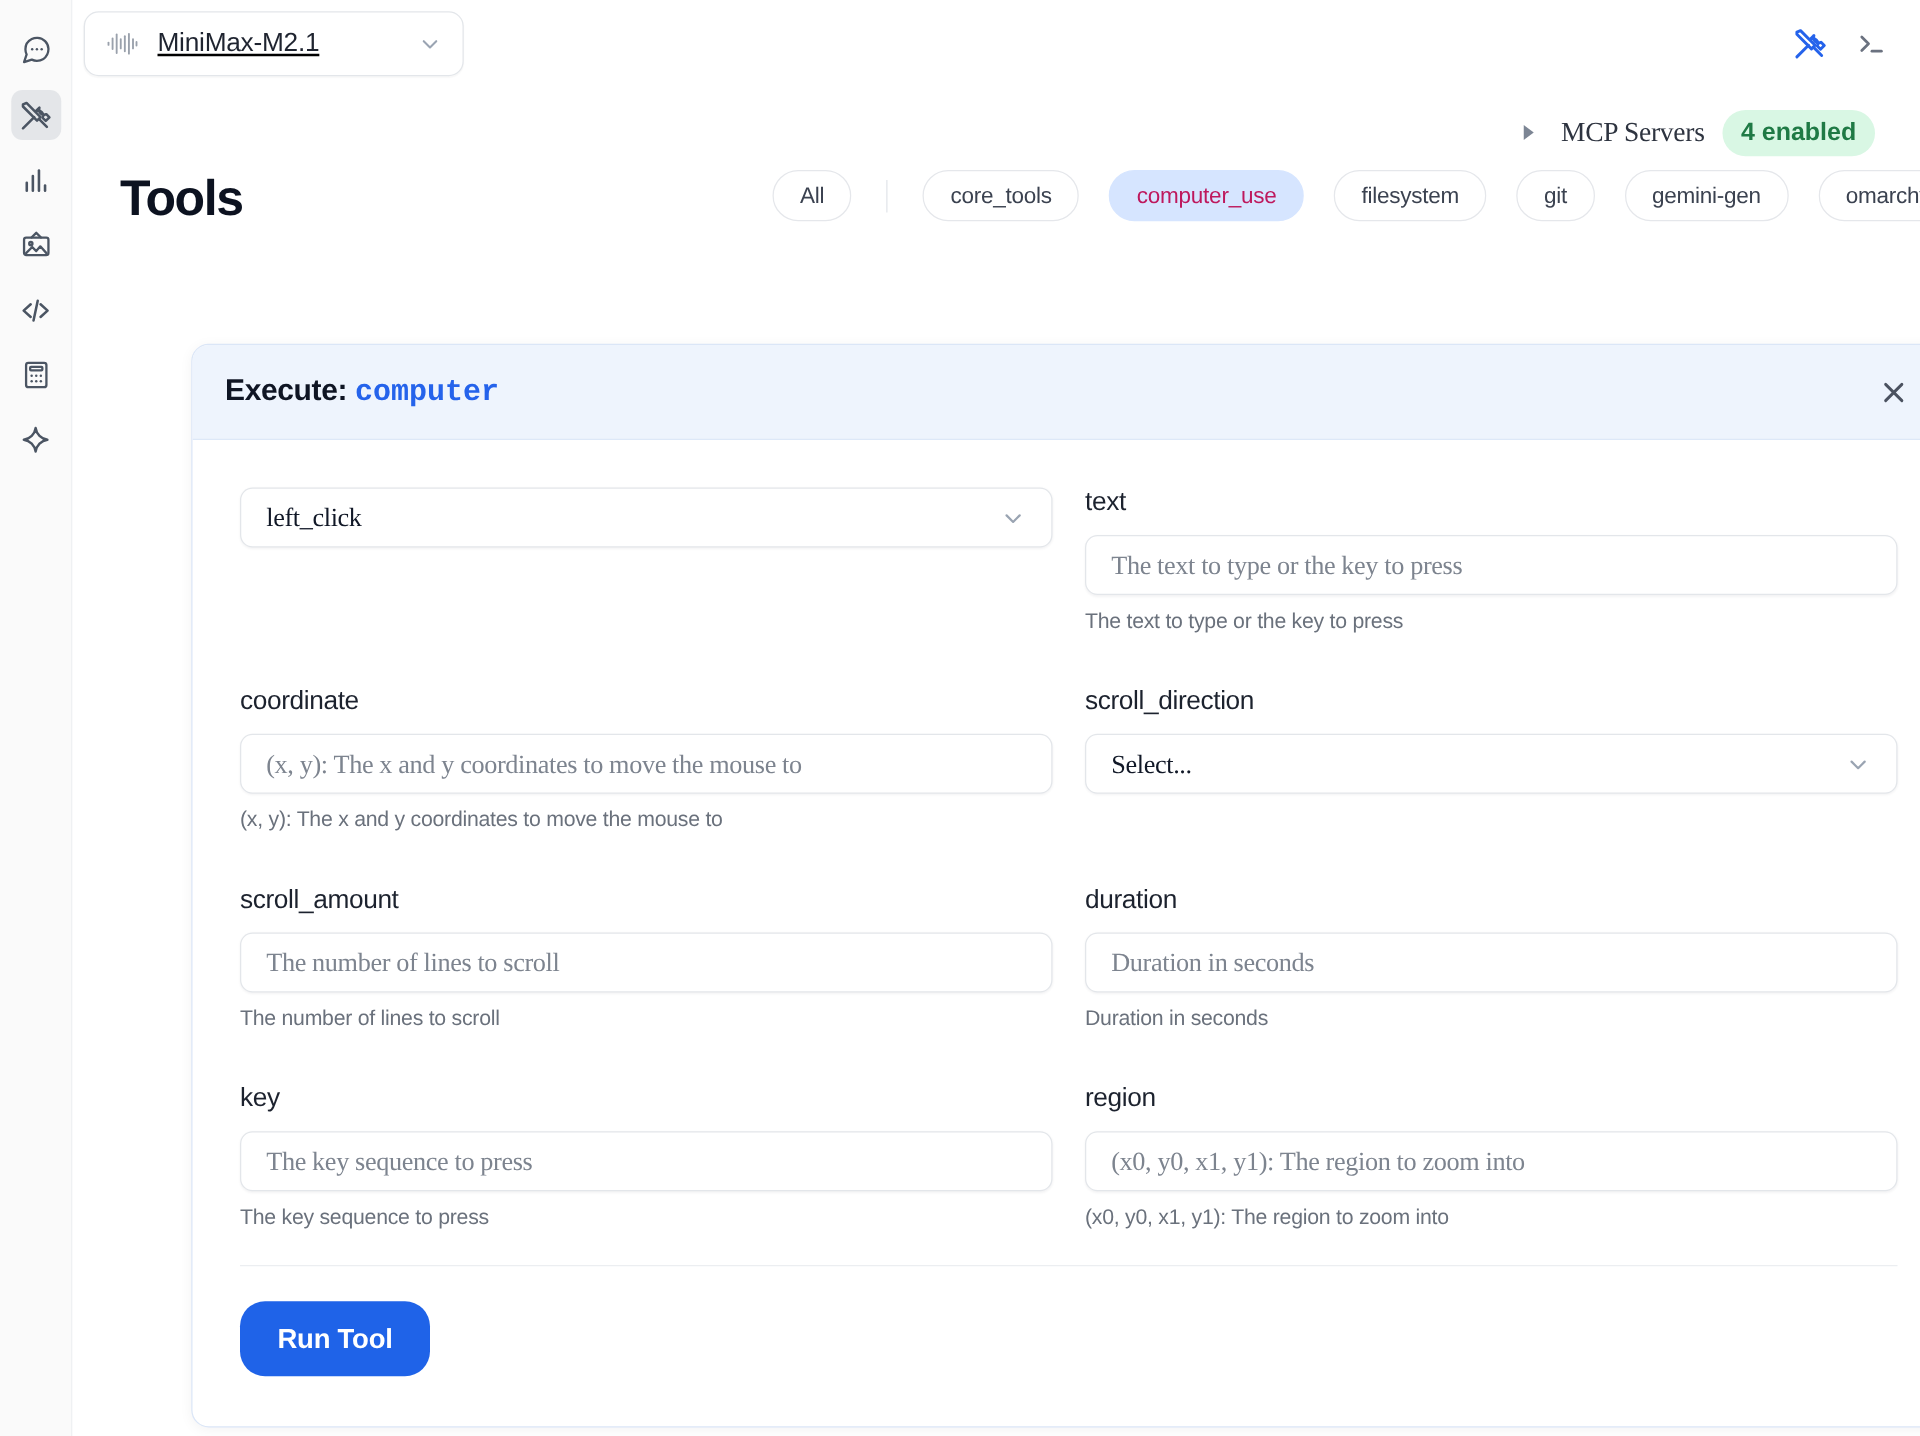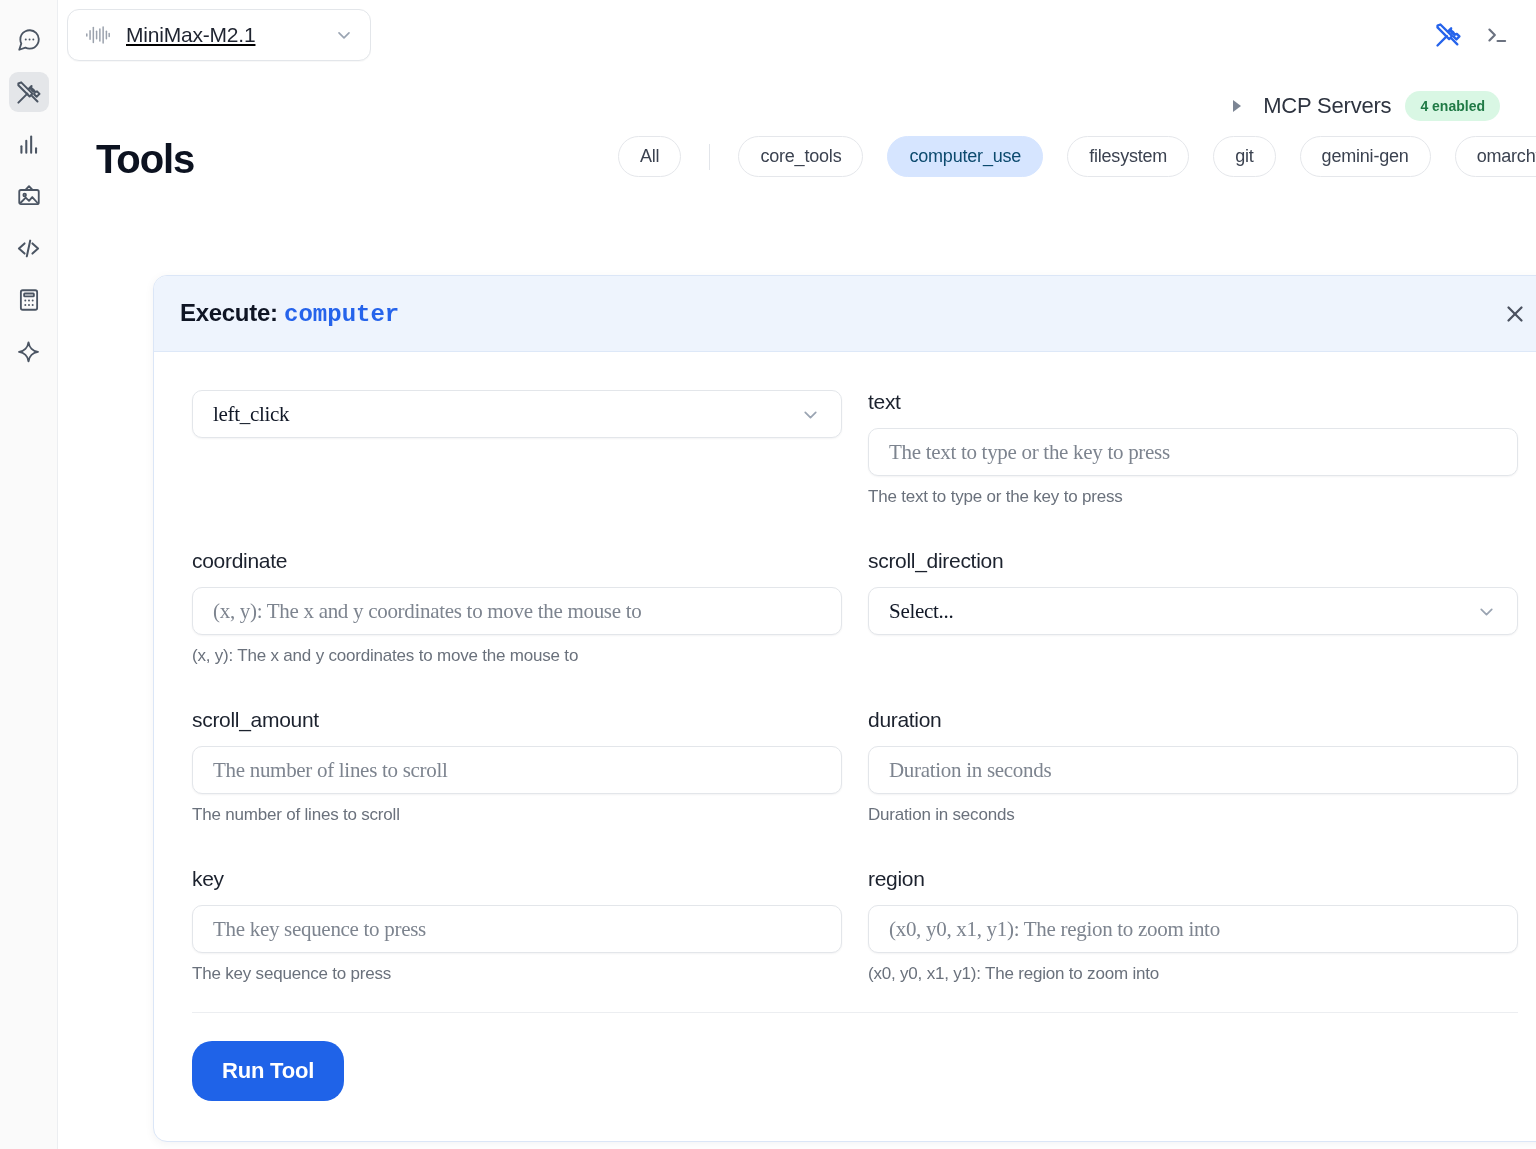--- a/index.html
+++ b/index.html
@@ -91,25 +91,25 @@
     display: flex;
     align-items: center;
     justify-content: flex-end;
     padding-right: 36px;
     height: 44px;
     margin-top: 14px;
     gap: 0;
   }
   .mcp-toggle { display:flex; align-items:center; gap: 22px; cursor:pointer; }
   .tri { width:0; height:0; border-left: 8px solid #7c8594; border-top:6px solid transparent; border-bottom:6px solid transparent; }
-  .mcp-label { font-size: 22px; color:#2e3440; letter-spacing:-0.2px; }
+  .mcp-label { font-size: 22px; color:#2e3440; letter-spacing:-0.2px;font-family:Liberation Serif, serif; }
   .mcp-badge {
     background: #d9f7e4;
     color: #1f7a45;
-    font-size: 14px;
+    font-size: 20px;
     font-weight: bold;
     border-radius: 999px;
     padding: 7px 15px;
     margin-left: 14px;
   }
 
   .head-block { position: relative; padding: 10px 0 0 38px; }
   .page-title {
     font-size: 40px;
     font-weight: bold;
@@ -141,21 +141,21 @@
     padding: 9px 21px;
     font-size: 18px;
     color: #3b4250;
     cursor: pointer;
     white-space: nowrap;
     letter-spacing: -0.2px;
   }
   .pill.active {
     background: #d6e5ff;
     border-color: #d6e5ff;
-    color: #0c4a6e;
+    color: #be185d;
   }
   .pill-sep { width:1px; height: 26px; background:#e2e5ea; margin: 0 4px; }
 
   
   .card {
     position: absolute;
     left: 95px;
     top: 275px;
     width: 1404px;
     border: 1px solid #dbe6f7;

